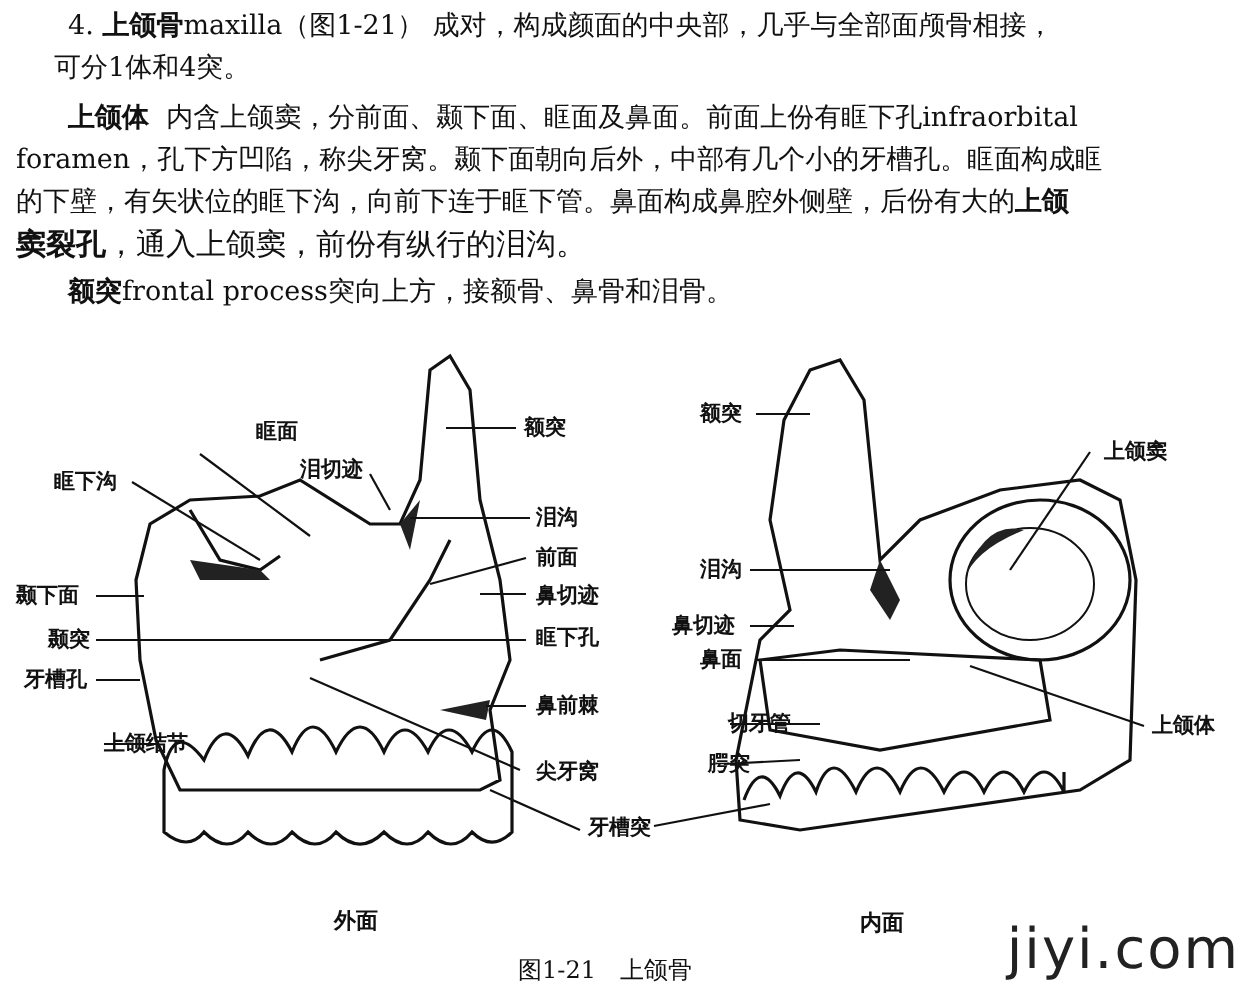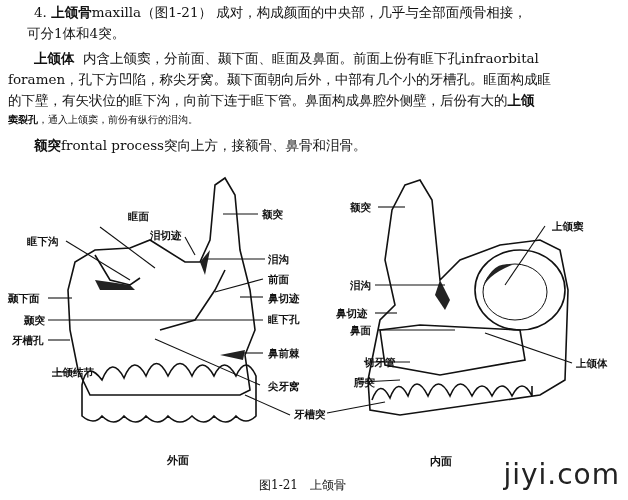--- a/index.html
+++ b/index.html
@@ -21,21 +21,21 @@
 </div>
 <div class="para" style="left:8px;top:25px;font-size:13.5px;margin-left:19px;">可分1体和4突。</div>
 
 <div class="para" style="left:34px;top:50px;font-size:13.5px;">
   <b>上颌体</b>&nbsp;&nbsp;<span>内含上颌窦，分前面、颞下面、眶面及鼻面。前面上份有眶下孔infraorbital</span>
 </div>
 <div class="para" style="left:8px;top:71px;font-size:13.5px;">foramen，孔下方凹陷，称尖牙窝。颞下面朝向后外，中部有几个小的牙槽孔。眶面构成眶</div>
 <div class="para" style="left:8px;top:92px;font-size:13.5px;">
   <span>的下壁，有矢状位的眶下沟，向前下连于眶下管。鼻面构成鼻腔外侧壁，后份有大的</span><b>上颌</b>
 </div>
-<div class="para" style="left:8px;top:113px;font-size:10px;">
+<div class="para" style="left:8px;top:113px;font-size:15px;">
   <b>窦裂孔</b><span>，通入上颌窦，前份有纵行的泪沟。</span>
 </div>
 <div class="para" style="left:34px;top:137px;font-size:13.5px;">
   <b>额突</b><span>frontal process突向上方，接额骨、鼻骨和泪骨。</span>
 </div>
 
 <svg width="628" height="500">
   <g fill="none" stroke="#111" stroke-width="1.6">
 
     <path d="M215,185 L225,178 L235,195 L240,250 L250,290 L255,330 L245,355 L250,390 L240,395 L90,395 L78,370 L70,330 L68,290 L75,262 L95,250 L130,248 L150,240 L185,262 L200,262 L210,240 Z"></path>

